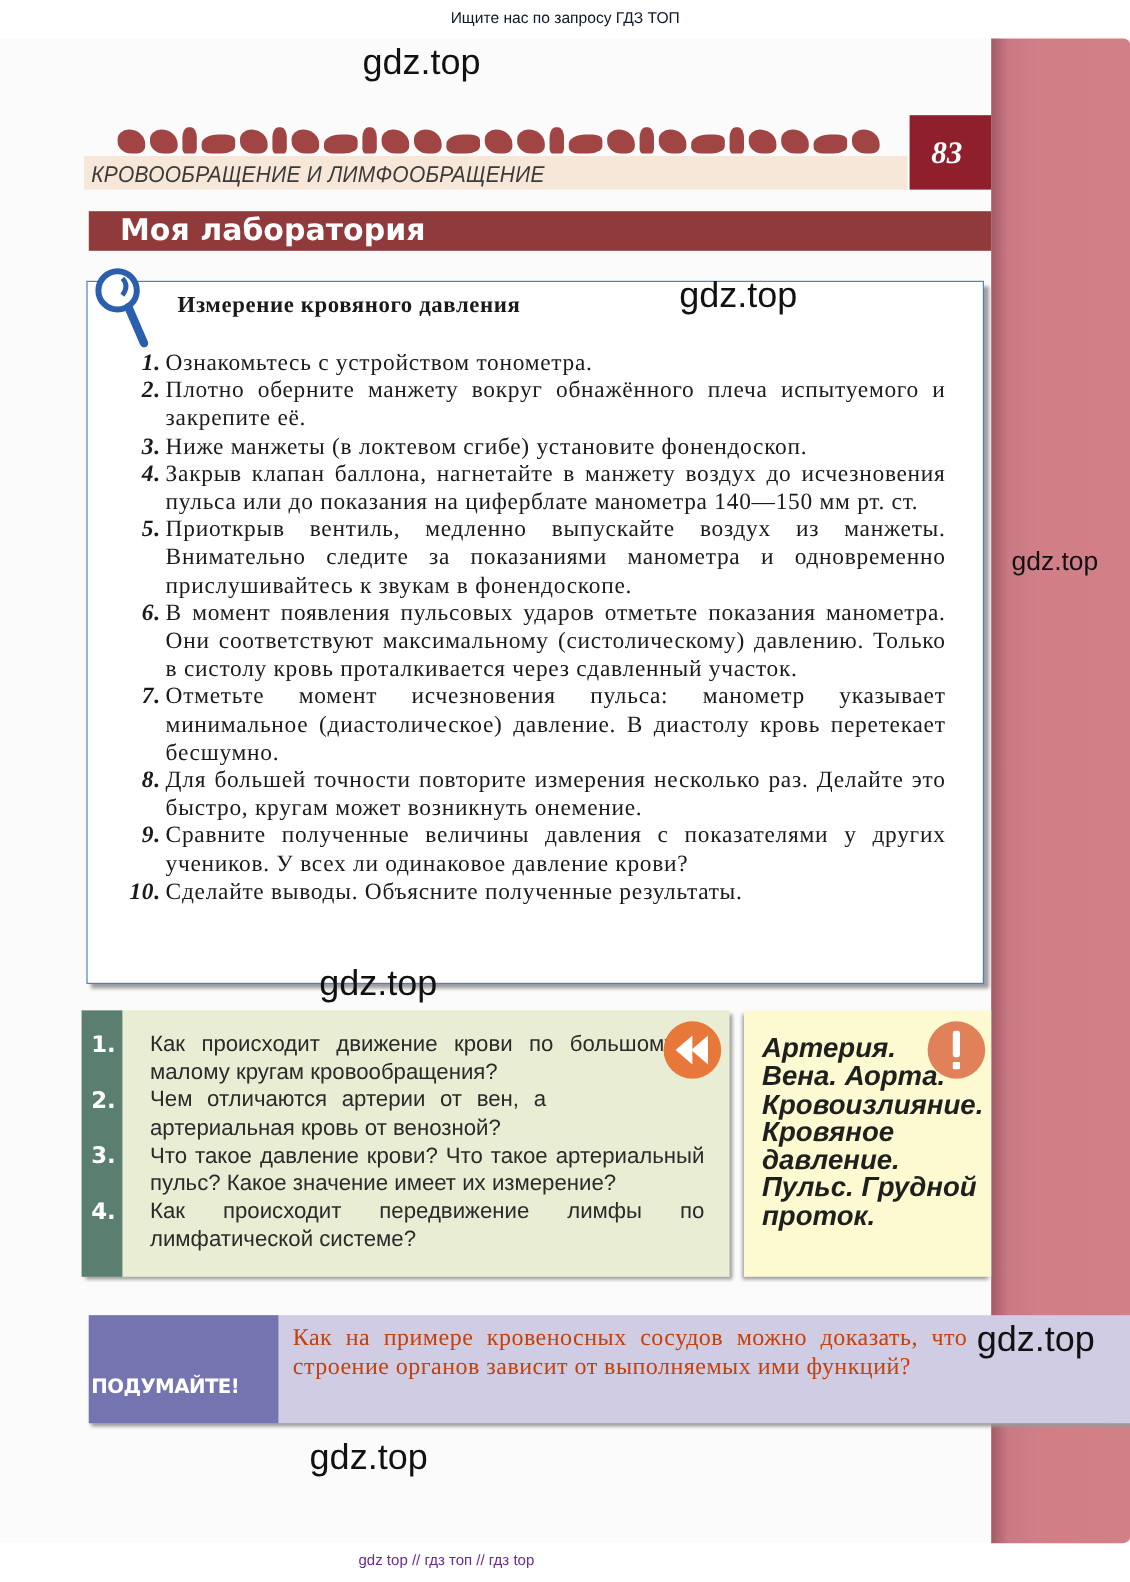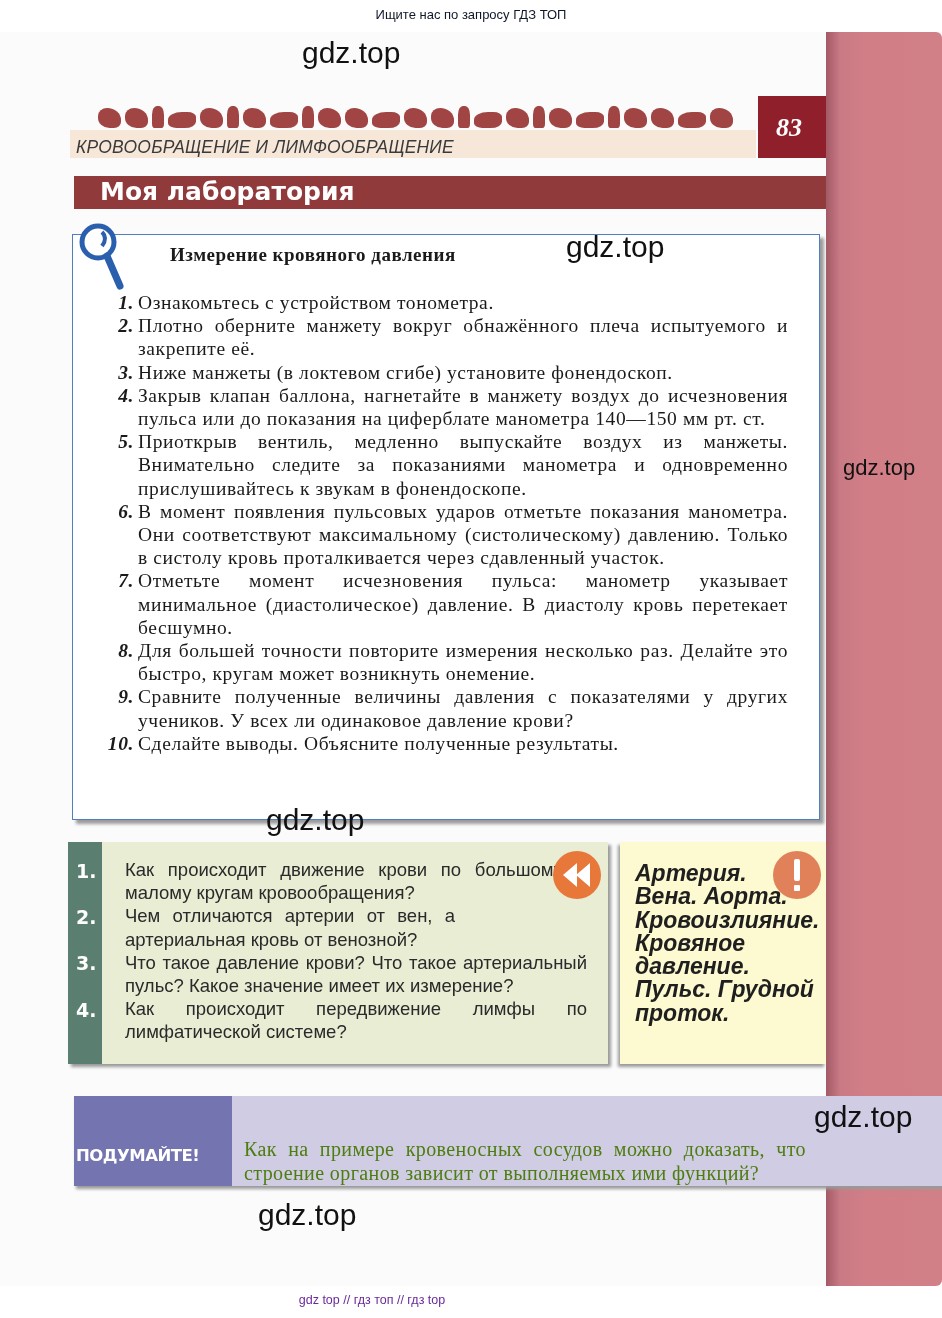--- a/index.html
+++ b/index.html
@@ -13,38 +13,38 @@
   .animal:nth-child(3n){width:12px;height:22px;border-radius:40% 40% 20% 20%;}
   .animal:nth-child(4n){width:28px;height:16px;border-radius:50% 30% 40% 30%;}
   .chapter-band{position:absolute;left:70px;top:130px;width:686px;height:28px;background:#f6e7d8;}
   .chapter-title{position:absolute;left:76px;top:136px;font-size:19px;font-style:italic;color:#3a3a3a;letter-spacing:0.2px;transform:scaleX(0.92);transform-origin:left;}
   .page-num-box{position:absolute;left:758px;top:96px;width:68px;height:62px;background:#8f1f2a;}
   .page-num{position:absolute;left:776px;top:113px;color:#fff;font-size:26px;font-style:italic;font-weight:bold;font-family:"Liberation Serif",serif;}
   .lab-bar{position:absolute;left:74px;top:176px;width:752px;height:33px;background:#913a3c;}
   .lab-title{position:absolute;left:100px;top:177px;color:#fff;font-size:25px;font-weight:bold;font-family:"DejaVu Sans",sans-serif;}
   .lab-box{position:absolute;left:72px;top:234px;width:746px;height:584px;background:#fff;border:1.5px solid #4f7fc0;box-shadow:4px 4px 3px #9c9c9c;}
   .magnifier{position:absolute;left:78px;top:222px;width:52px;height:70px;}
-  .lab-heading{position:absolute;left:148px;top:244px;font-family:"Liberation Serif",serif;font-weight:bold;font-size:19px;color:#1a1a1a;letter-spacing:0.5px;margin-left:22px;}
+  .lab-heading{position:absolute;left:148px;top:244px;font-family:"Liberation Serif",serif;font-weight:bold;font-size:19px;color:#1a1a1a;letter-spacing:0.5px;}
   .steps{position:absolute;left:94px;top:291px;width:694px;font-family:"Liberation Serif",serif;font-size:19.5px;color:#1a1a1a;line-height:23.2px;letter-spacing:0.6px;}
   .step{display:flex;}
   .step-num{width:40px;text-align:right;padding-right:4px;font-weight:bold;font-style:italic;flex:none;}
   .step-text{text-align:justify;text-align-last:left;}
   .q-box{position:absolute;left:68px;top:842px;width:540px;height:222px;background:#e8edd4;box-shadow:3px 3px 3px #9a9a9a;}
   .q-strip{position:absolute;left:68px;top:842px;width:34px;height:222px;background:#5a7e70;}
   .q-num{position:absolute;left:76px;color:#fff;font-weight:bold;font-size:19px;font-family:"DejaVu Sans",sans-serif;}
   .q-text{position:absolute;left:125px;top:858px;width:462px;font-size:18.5px;color:#2a2a2a;line-height:23.2px;}
   .q-item{text-align:justify;text-align-last:left;}
   .rewind{position:absolute;left:553px;top:851px;width:48px;height:48px;border-radius:50%;background:#e8773a;}
   .terms-box{position:absolute;left:620px;top:842px;width:206px;height:222px;background:#fdf9d0;box-shadow:-2px 3px 3px #9a9a9a;}
   .terms{position:absolute;left:635px;top:862px;font-size:23px;font-weight:bold;font-style:italic;color:#1f1f1f;line-height:23.3px;}
   .excl{position:absolute;left:773px;top:851px;width:48px;height:48px;border-radius:50%;background:#e0815a;}
   .think-box{position:absolute;left:74px;top:1096px;width:868px;height:90px;background:#cfcce3;box-shadow:2px 3px 3px #9a9a9a;}
   .think-label-bg{position:absolute;left:74px;top:1096px;width:158px;height:90px;background:#7474b0;}
   .think-label{position:absolute;left:76px;top:1146px;color:#fff;font-weight:bold;font-size:16.5px;font-family:"DejaVu Sans",sans-serif;letter-spacing:-0.5px;}
-  .think-text{position:absolute;left:244px;top:1104px;width:562px;font-family:"Liberation Serif",serif;font-size:20px;color:#4d7c0f;line-height:23.5px;letter-spacing:0.4px;text-align:justify;text-align-last:left;margin-top:34px;}
+  .think-text{position:absolute;left:244px;top:1104px;width:562px;font-family:"Liberation Serif",serif;font-size:20px;color:#c2410c;line-height:23.5px;letter-spacing:0.4px;text-align:justify;text-align-last:left;}
   .footer{position:absolute;top:1293px;left:0;width:744px;text-align:center;color:#6a2a9a;font-size:12.5px;}
 </style>
 </head>
 <body>
 
 <div class="topnote">Ищите нас по запросу ГДЗ ТОП</div>
 
 <div class="page"></div>
 <div class="side-strip"></div>
 

